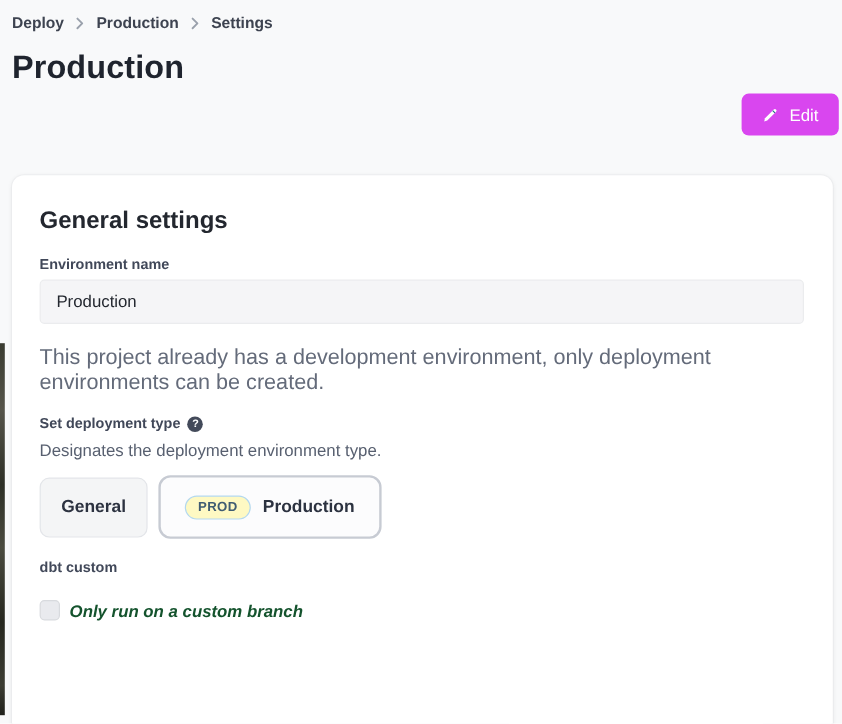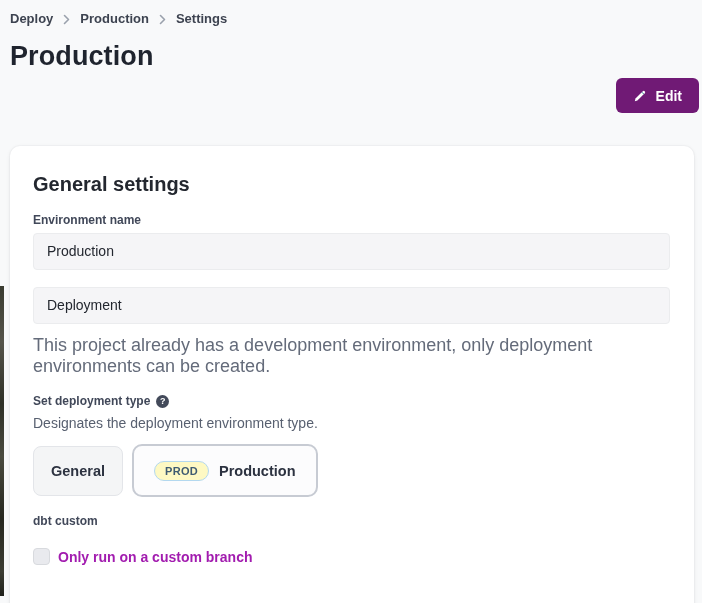--- a/index.html
+++ b/index.html
@@ -33,22 +33,22 @@
     margin: 15px 0 0 10px;
     font-size: 27px; font-weight: 700; color: #1f242e;
     letter-spacing: 0.1px;
   }
 
   
   .actions-row { display: flex; justify-content: flex-end; padding-right: 3px; margin-top: 6px; }
   .edit-btn {
     display: inline-flex; align-items: center; gap: 9px;
     height: 35px; padding: 0 17px;
-    background: #701a75; border: none; border-radius: 6px;
-    color: #ffffff; font-size: 14px; font-weight: 700;
+    background: #d946ef; border: none; border-radius: 6px;
+    color: #ffffff; font-size: 14px; font-weight: 400;
     font-family: "Liberation Sans", sans-serif;
     cursor: pointer;
   }
 
   
   .card {
     margin: 33px 8px 0 10px;
     background: #ffffff;
     border-radius: 10px;
     box-shadow: 0 1px 4px rgba(20,24,31,0.08), 0 0 0 1px rgba(20,24,31,0.02);
@@ -112,21 +112,21 @@
 
   .checkbox-row { display: flex; align-items: center; gap: 8px; margin-top: 20px; }
   .checkbox {
     width: 17px; height: 17px;
     background: #e9eaee;
     border: 1px solid #d8dade;
     border-radius: 4px;
     cursor: pointer;
     flex: 0 0 auto;
   }
-  .checkbox-label { font-size: 14px; font-weight: 700; color: #a21caf; }
+  .checkbox-label { font-size: 14px; font-weight: 700; color: #14532d; font-style: italic; }
 </style>
 </head>
 <body>
 
 <div class="page">
 
   <div class="edge-sliver"></div>
 
   <nav class="breadcrumb">
     <span class="crumb">Deploy</span>
@@ -161,21 +161,20 @@
   <section class="card">
 
     <h2 class="card-heading">General settings</h2>
 
     <div class="field">
       <div class="field-label">Environment name</div>
       <div class="field-input">Production</div>
     </div>
 
     <div class="field">
-      <div class="field-input">Deployment</div>
       <div class="field-helper">This project already has a development environment, only deployment environments can be created.</div>
     </div>
 
     <div class="field">
       <div class="field-label">
         <span>Set deployment type</span>
         <span class="help-icon">?</span>
       </div>
       <div class="deploy-desc">Designates the deployment environment type.</div>
       <div class="toggle-row">

